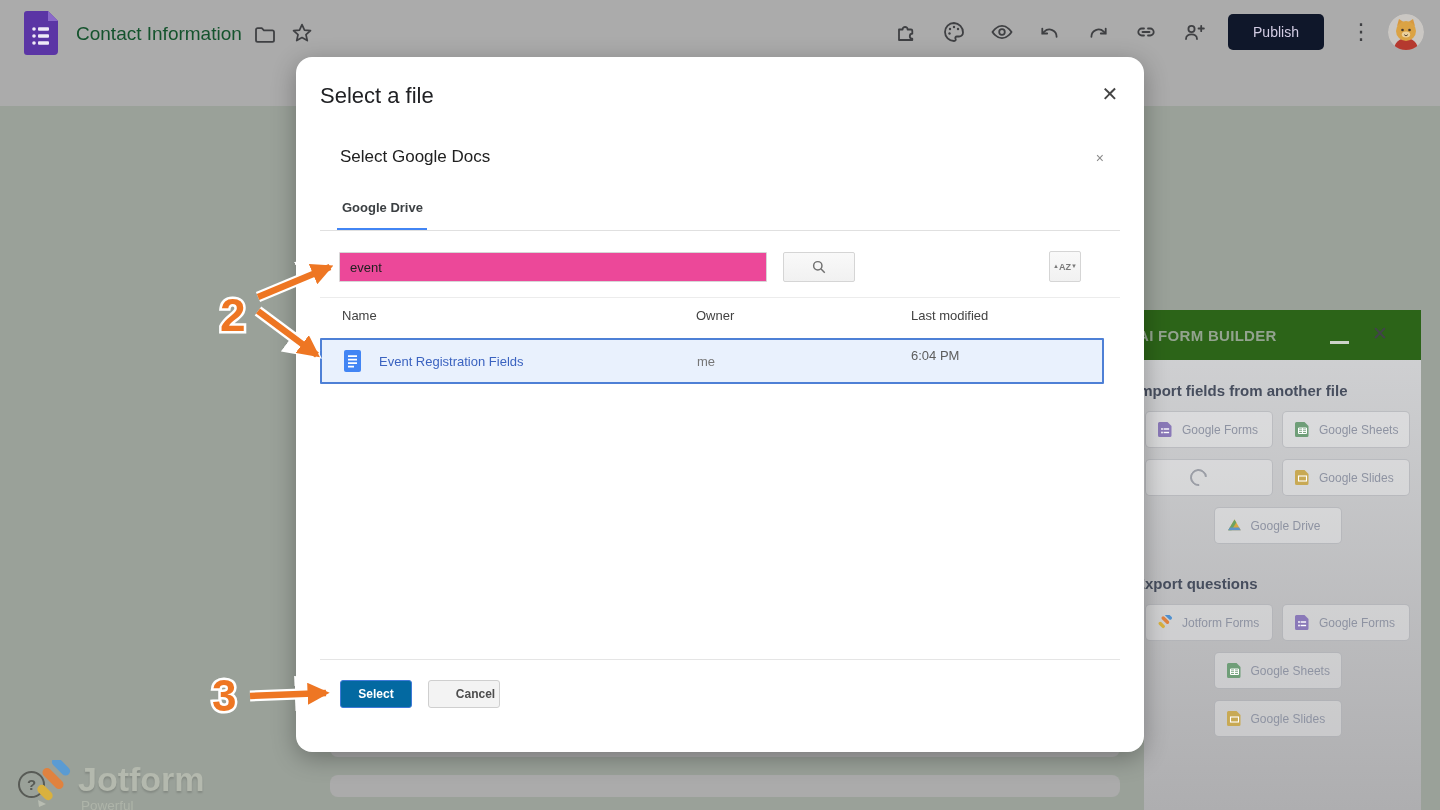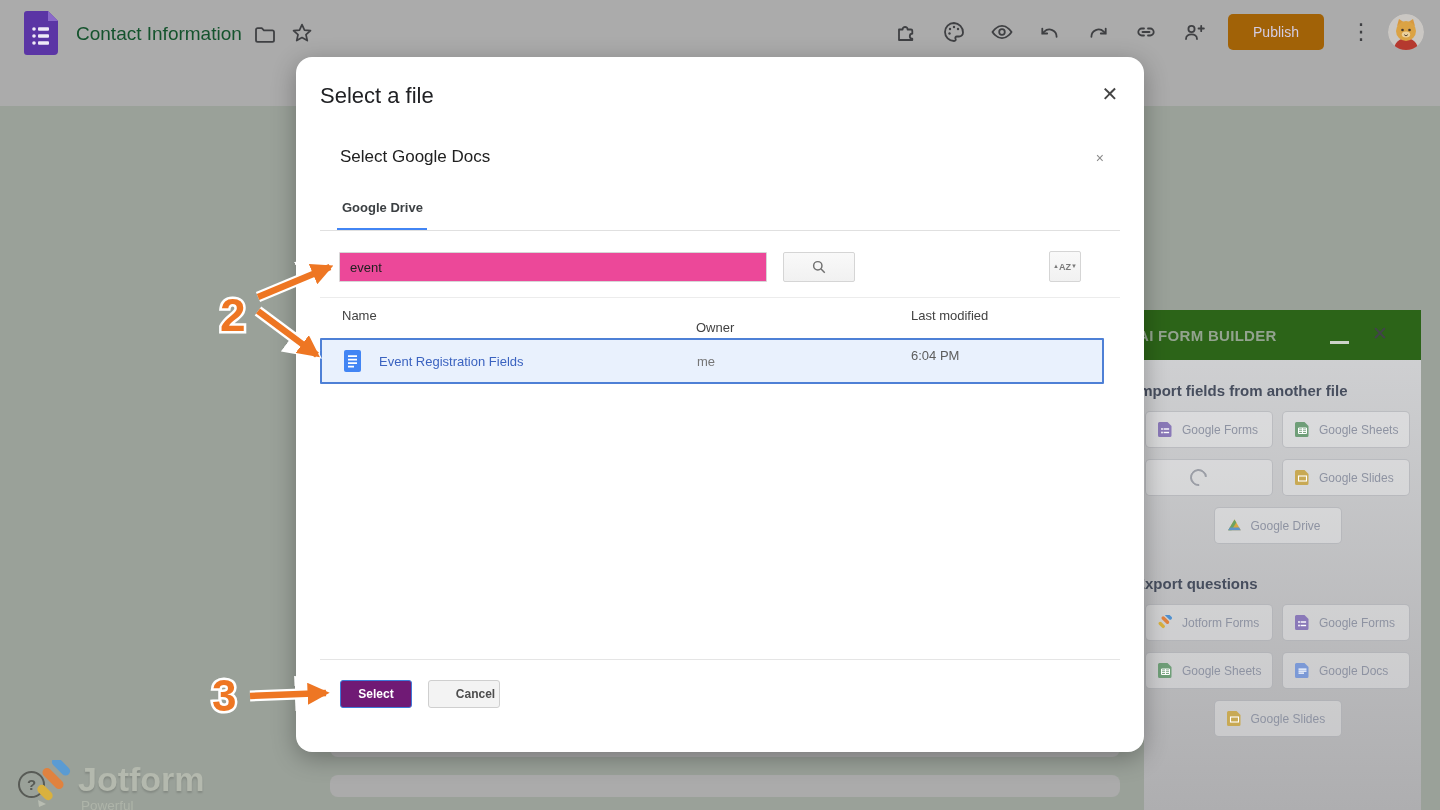--- a/index.html
+++ b/index.html
@@ -7,21 +7,21 @@
   body { font-family:"Liberation Sans", sans-serif; background:#9aa199; position:relative; }
 
   
   .topbar { position:absolute; left:0; top:0; width:1440px; height:106px; background:#ababab; z-index:1; }
   .gforms-logo { position:absolute; left:24px; top:11px; }
   .doc-title { position:absolute; left:76px; top:23px; font-size:19px; color:#14532d; }
   .tb-icon { position:absolute; top:20px; width:24px; height:24px; color:#3f4043; }
   .tb-icon svg { width:24px; height:24px; display:block; }
   .folder-ic { left:253px; top:23px; }
   .star-ic { left:290px; top:21px; }
-  .publish-btn { position:absolute; left:1228px; top:14px; width:96px; height:36px; background:#a16207; border:none; border-radius:5px; color:#d3cde4; font-size:14px; font-family:"Liberation Sans",sans-serif; }
+  .publish-btn { position:absolute; left:1228px; top:14px; width:96px; height:36px; background:#0f172a; border:none; border-radius:5px; color:#d3cde4; font-size:14px; font-family:"Liberation Sans",sans-serif; }
   .dots { position:absolute; left:1350px; top:17px; font-size:22px; color:#3f4043; letter-spacing:0; line-height:30px; width:20px; text-align:center;}
   .avatar { position:absolute; left:1388px; top:14px; width:36px; height:36px; border-radius:50%; overflow:hidden; }
 
   
   .bg-card { position:absolute; left:330px; width:790px; height:22px; background:#ababab; border-radius:8px; z-index:1; }
   .card1 { top:735px; }
   .card2 { top:775px; }
 
   
   .ai-panel { position:absolute; left:1144px; top:310px; width:277px; height:500px; overflow:hidden; z-index:2;
@@ -56,28 +56,28 @@
                   font-size:13px; color:#212121; padding:0 10px; font-family:"Liberation Sans",sans-serif; background:#ec4899; }
   .search-btn { position:absolute; left:463px; top:123px; width:72px; height:30px; background:linear-gradient(#f9f9f9,#f1f1f1);
                 border:1px solid #d5d5d5; border-radius:2px; display:flex; align-items:center; justify-content:center; }
   .sort-btn { position:absolute; left:729px; top:122px; width:32px; height:31px; background:linear-gradient(#f9f9f9,#f1f1f1);
               border:1px solid #d5d5d5; border-radius:2px; display:flex; flex-direction:row; align-items:center; justify-content:center;
               color:#7a7a7a; }
   .sort-btn .tri { font-size:6px; line-height:5px; }
   .sort-btn .az { font-size:9px; line-height:8px; font-weight:bold; letter-spacing:0; }
   .list-topline { position:absolute; left:0; right:0; top:168px; height:1px; background:#ececec; }
   .col-head { position:absolute; top:179px; font-size:13px; color:#424242; }
-  .h-name { left:22px; } .h-owner { left:376px;margin-top:12px; } .h-mod { left:591px; }
+  .h-name { left:22px; } .h-owner { left:376px; } .h-mod { left:591px; }
   .file-row { position:absolute; left:0px; top:209px; width:784px; height:46px; background:#e9f1fd; border:2px solid #4e80d6; border-radius:1px; }
   .file-row .doc-ic { position:absolute; left:22px; top:10px; }
   .f-name { position:absolute; left:57px; top:14px; font-size:13px; color:#3b63c0; }
   .f-owner { position:absolute; left:375px; top:14px; font-size:13px; color:#767676; }
   .f-mod { position:absolute; left:589px; top:8px; font-size:13px; color:#5c5c5c; }
   .bottom-line { position:absolute; left:0; right:0; top:530px; height:1px; background:#e5e5e5; }
-  .select-btn { position:absolute; left:20px; top:551px; width:72px; height:28px; background:#701a75; border:1px solid #3f7ad8; border-radius:3px;
+  .select-btn { position:absolute; left:20px; top:551px; width:72px; height:28px; background:#0369a1; border:1px solid #3f7ad8; border-radius:3px;
                 color:#fff; font-size:12px; font-weight:bold; font-family:"Liberation Sans",sans-serif; }
   .cancel-btn { position:absolute; left:108px; top:551px; width:72px; height:28px; background:#f3f3f3; border:1px solid #cfcfcf; border-radius:3px;
                 color:#4d4d4d; font-size:12px; font-weight:bold; font-family:"Liberation Sans",sans-serif;padding-left:23px; }
 
   
   .help-circle { position:absolute; left:18px; top:771px; width:27px; height:27px; border:2.5px solid #585b56; border-radius:50%;
                  color:#585b56; font-size:15px; font-weight:bold; text-align:center; line-height:23px; z-index:1; }
   .jf-logo { position:absolute; left:34px; top:760px; z-index:1; }
   .jf-text { position:absolute; left:44px; top:0px; font-size:34px; font-weight:bold; color:#b4b9ae; text-shadow:0 2px 2px rgba(0,0,0,.15); }
   .jf-tag { position:absolute; left:47px; top:38px; font-size:13.5px; color:#aeb4a9; }
@@ -254,27 +254,20 @@
           <span class="lbl">Google Forms</span>
         </div>
       </div>
       <div class="ai-row">
         <div class="ai-btn">
           <svg width="15" height="15" viewBox="0 0 15 15">
               <path d="M1.5 0h8l4 4v9.5a1.5 1.5 0 0 1-1.5 1.5H1.5A1.5 1.5 0 0 1 0 13.5v-12A1.5 1.5 0 0 1 1.5 0z" fill="#6f9e78"></path>
               <path d="M3.5 6h8v5.5h-8zM3.5 7.8h8M3.5 9.6h8M7.5 6v5.5" stroke="#fff" stroke-width="1" fill="none"></path>
             </svg>
           <span class="lbl">Google Sheets</span>
-        </div>
-        <div class="ai-btn">
-          <svg width="15" height="15" viewBox="0 0 15 15">
-              <path d="M1.5 0h8l4 4v9.5a1.5 1.5 0 0 1-1.5 1.5H1.5A1.5 1.5 0 0 1 0 13.5v-12A1.5 1.5 0 0 1 1.5 0z" fill="#7b99d6"></path>
-              <path d="M3.5 6.2h8M3.5 8.2h8M3.5 10.2h5.5" stroke="#fff" stroke-width="1.2" fill="none"></path>
-            </svg>
-          <span class="lbl">Google Docs</span>
         </div>
       </div>
       <div class="ai-row">
         <div class="ai-btn">
           <svg width="15" height="15" viewBox="0 0 15 15">
               <path d="M1.5 0h8l4 4v9.5a1.5 1.5 0 0 1-1.5 1.5H1.5A1.5 1.5 0 0 1 0 13.5v-12A1.5 1.5 0 0 1 1.5 0z" fill="#c8a954"></path>
               <rect x="3.5" y="6" width="8" height="5" fill="none" stroke="#fff" stroke-width="1.1"></rect>
             </svg>
           <span class="lbl">Google Slides</span>
         </div>

